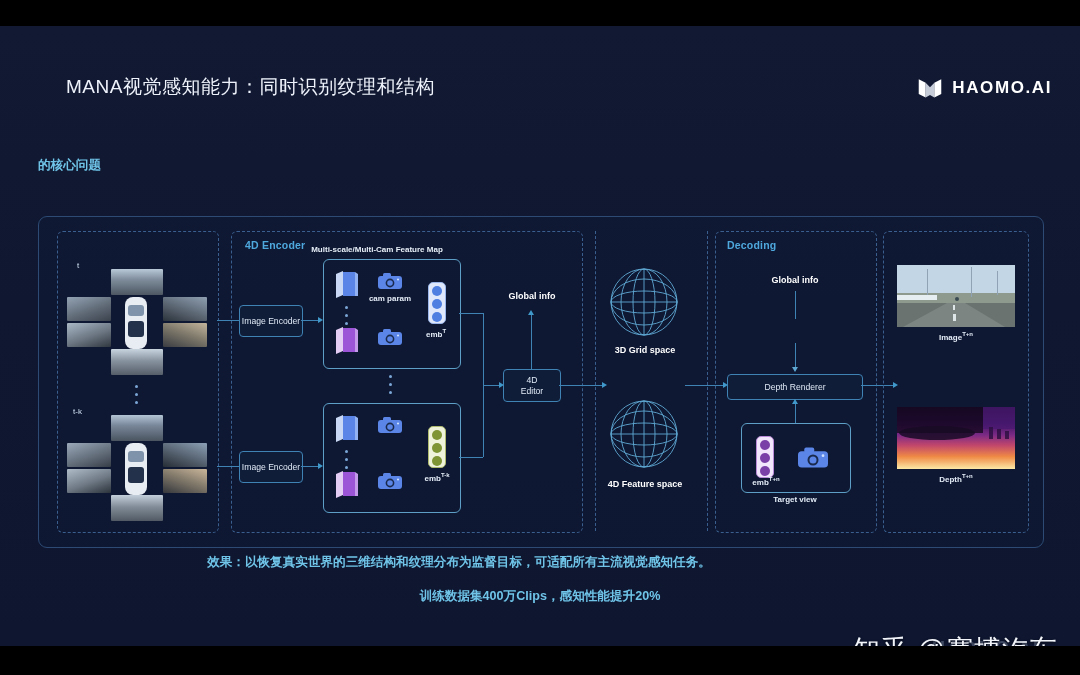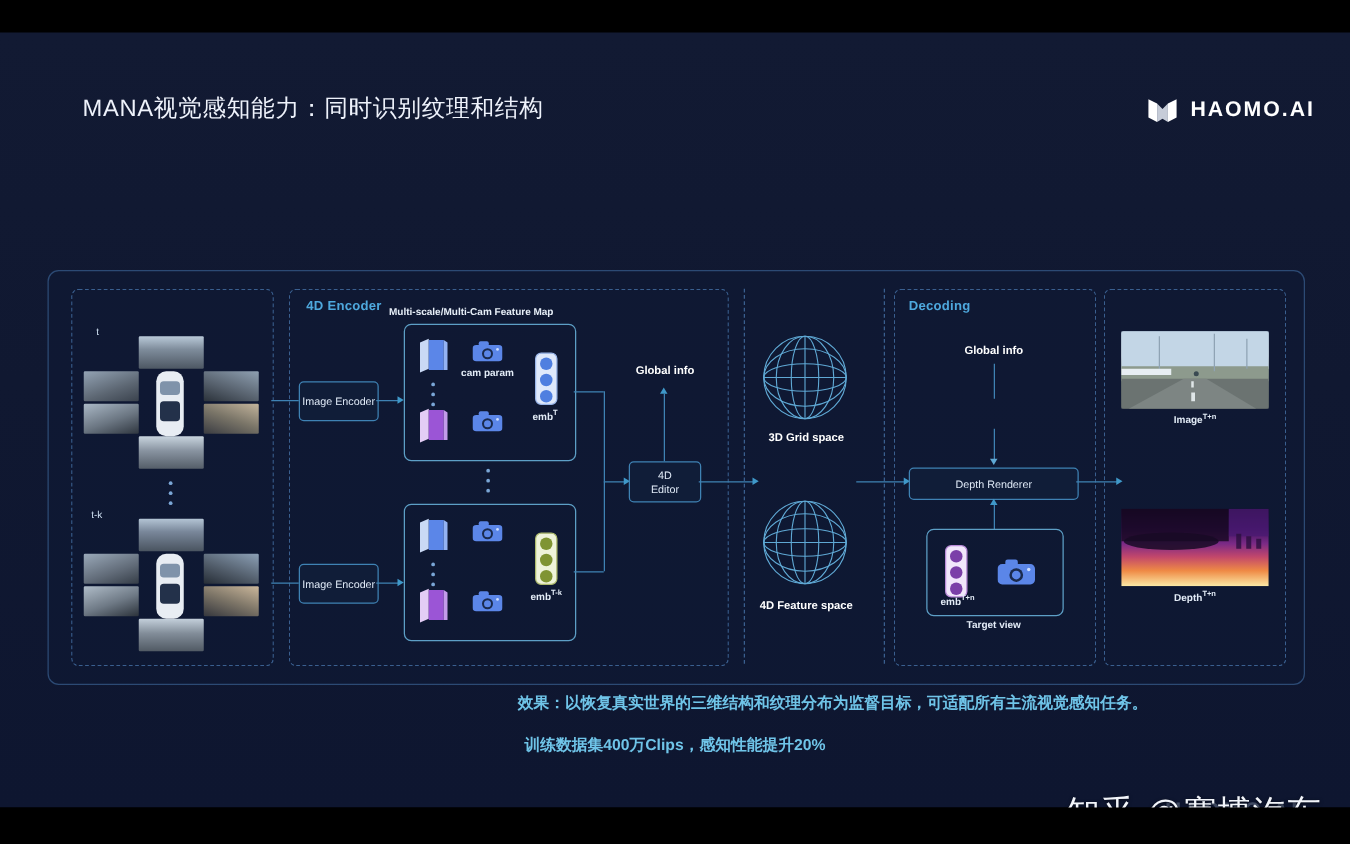--- a/index.html
+++ b/index.html
@@ -61,21 +61,21 @@
   .lnh{height:1px;}
   .lnv{width:1px;}
   .arr{position:absolute;width:0;height:0;}
   .arr-r{border-top:3.5px solid transparent;border-bottom:3.5px solid transparent;border-left:5px solid #3f98c9;}
   .arr-u{border-left:3.5px solid transparent;border-right:3.5px solid transparent;border-bottom:5px solid #3f98c9;}
   .arr-d{border-left:3.5px solid transparent;border-right:3.5px solid transparent;border-top:5px solid #5fa8d4;}
 
   .imgbox{position:absolute;border-radius:2px;}
 
   
-  .concl1{position:absolute;left:0;top:528px;width:918px;text-align:right;font-size:12.6px;color:#6fc4e8;font-weight:700;}
+  .concl1{position:absolute;left:0;top:528px;width:918px;text-align:center;font-size:12.6px;color:#6fc4e8;font-weight:700;}
   .concl2{position:absolute;left:0;top:562px;width:1080px;text-align:center;font-size:12.6px;color:#6fc4e8;font-weight:700;}
 
   
   .wm{position:absolute;right:22px;top:606px;font-size:27px;color:#f2f5fa;font-weight:500;letter-spacing:1px;
       text-shadow:0 1px 3px rgba(0,0,0,.6);}
   .ghost{position:absolute;right:40px;top:612px;font-size:18px;color:rgba(190,205,228,.30);font-weight:700;letter-spacing:2px;}
 
   .bar{position:absolute;left:0;width:1080px;background:#000;}
 </style>
 </head>
@@ -92,20 +92,21 @@
     <div class="logo-wrap">
       <svg class="logo-mark" viewBox="0 0 30 26">
         <path d="M2 3 L10 7 L10 24 L2 20 Z" fill="#ffffff"></path>
         <path d="M10 7 L15 12 L20 7 L20 24 L15 21 L10 24 Z" fill="#c6ccd8"></path>
         <path d="M20 7 L28 3 L28 20 L20 24 Z" fill="#ffffff"></path>
       </svg>
       <span class="logo-text">HAOMO.AI</span>
     </div>
 
     <div class="challenge">
+      <div>的核心问题</div>
     </div>
 
     <div class="frame">
 
       <div class="dash" style="left:18px;top:14px;width:160px;height:300px;"></div>
 
       <div class="tlabel" style="left:38px;top:44px;">t</div>
       <div class="camset" style="left:28px;top:52px;">
         <div class="thumb" style="left:44px;top:0;width:52px;height:26px;background:linear-gradient(180deg,#b9c9d8 0%,#7f8d9c 40%,#4d5763 100%);"></div>
         <div class="thumb" style="left:0;top:28px;width:44px;height:24px;background:linear-gradient(160deg,#93a3b4 0%,#5c6672 60%,#3a424d 100%);"></div>

